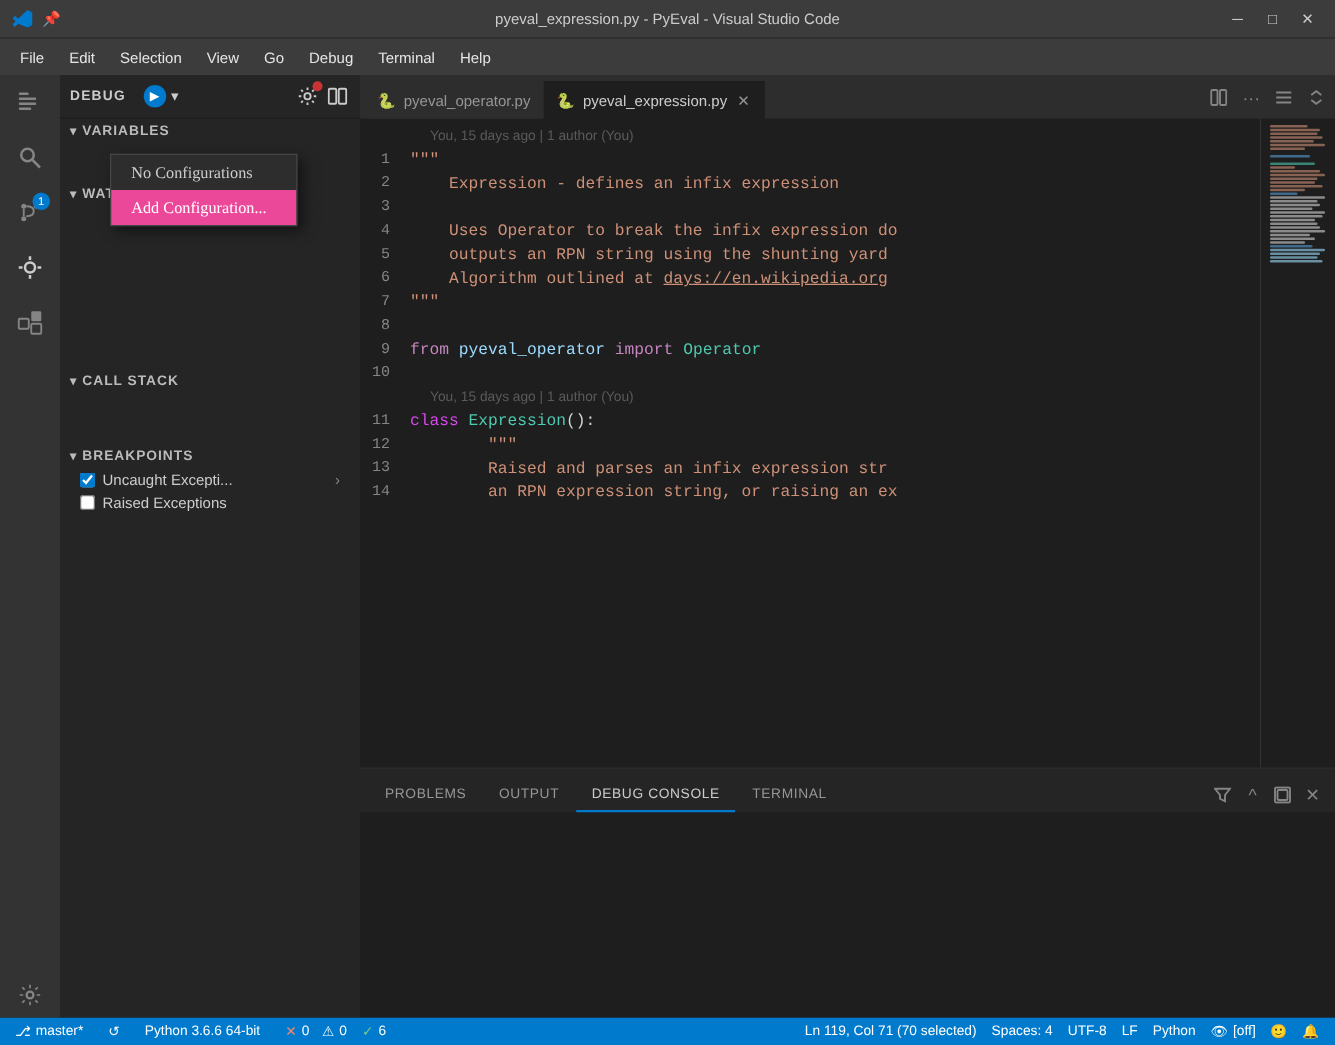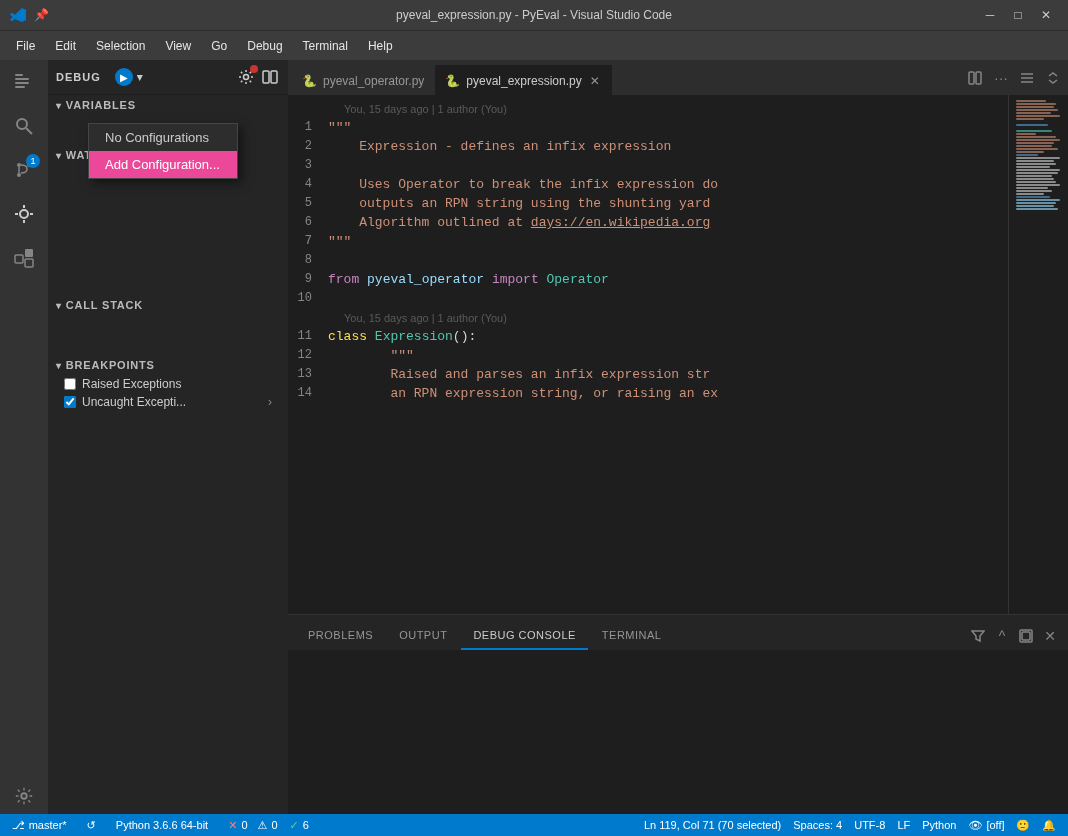--- a/index.html
+++ b/index.html
@@ -171,20 +171,21 @@
       z-index: 100;
       min-width: 150px;
       box-shadow: 4px 4px 10px rgba(0,0,0,0.5);
     }
     .dropdown-item {
       padding: 6px 16px;
       font-size: 13px;
       color: #cccccc;
       cursor: pointer;
       white-space: nowrap;
+      font-family: Liberation Serif, serif;
     }
     .dropdown-item:hover, .dropdown-item.highlighted { background: #ec4899; color: #ffffff; }
 
     
     .section-header {
       display: flex;
       align-items: center;
       padding: 4px 8px;
       font-size: 11px;
       font-weight: bold;
@@ -313,21 +314,21 @@
     }
     .line-content {
       flex: 1;
       line-height: 19px;
       white-space: pre;
       color: #d4d4d4;
     }
 
     
     .c-orange { color: #ce9178; }
-    .c-blue { color: #fde047; margin-top: 41px; }
+    .c-blue { color: #d946ef; margin-top: 41px; }
     .c-green { color: #4ec9b0; }
     .c-white { color: #d4d4d4; }
     .c-import { color: #c586c0; }
     .c-link { color: #ce9178; text-decoration: underline; }
     .c-bold { color: #9cdcfe; }
 
     
     .blame-header-line {
       height: 19px;
       display: flex;
@@ -629,27 +630,27 @@
         <div class="section-content" style="height:40px;"></div>
       </div>
 
       <div class="breakpoints-section">
         <div class="section-header">
           <span class="chevron">▾</span>
           <span>BREAKPOINTS</span>
         </div>
         <div class="section-content">
           <div class="breakpoint-item">
-            <input type="checkbox" style="">
-            <span>Raised Exceptions</span>
-          </div>
-          <div class="breakpoint-item">
             <input type="checkbox" checked="" style="">
             <span>Uncaught Excepti...</span>
             <span style="margin-left:auto;color:#858585;">›</span>
+          </div>
+          <div class="breakpoint-item">
+            <input type="checkbox" style="">
+            <span>Raised Exceptions</span>
           </div>
         </div>
       </div>
 
     </div>
   </div>
 
   <div class="editor-area">
 
     <div class="tab-bar">

